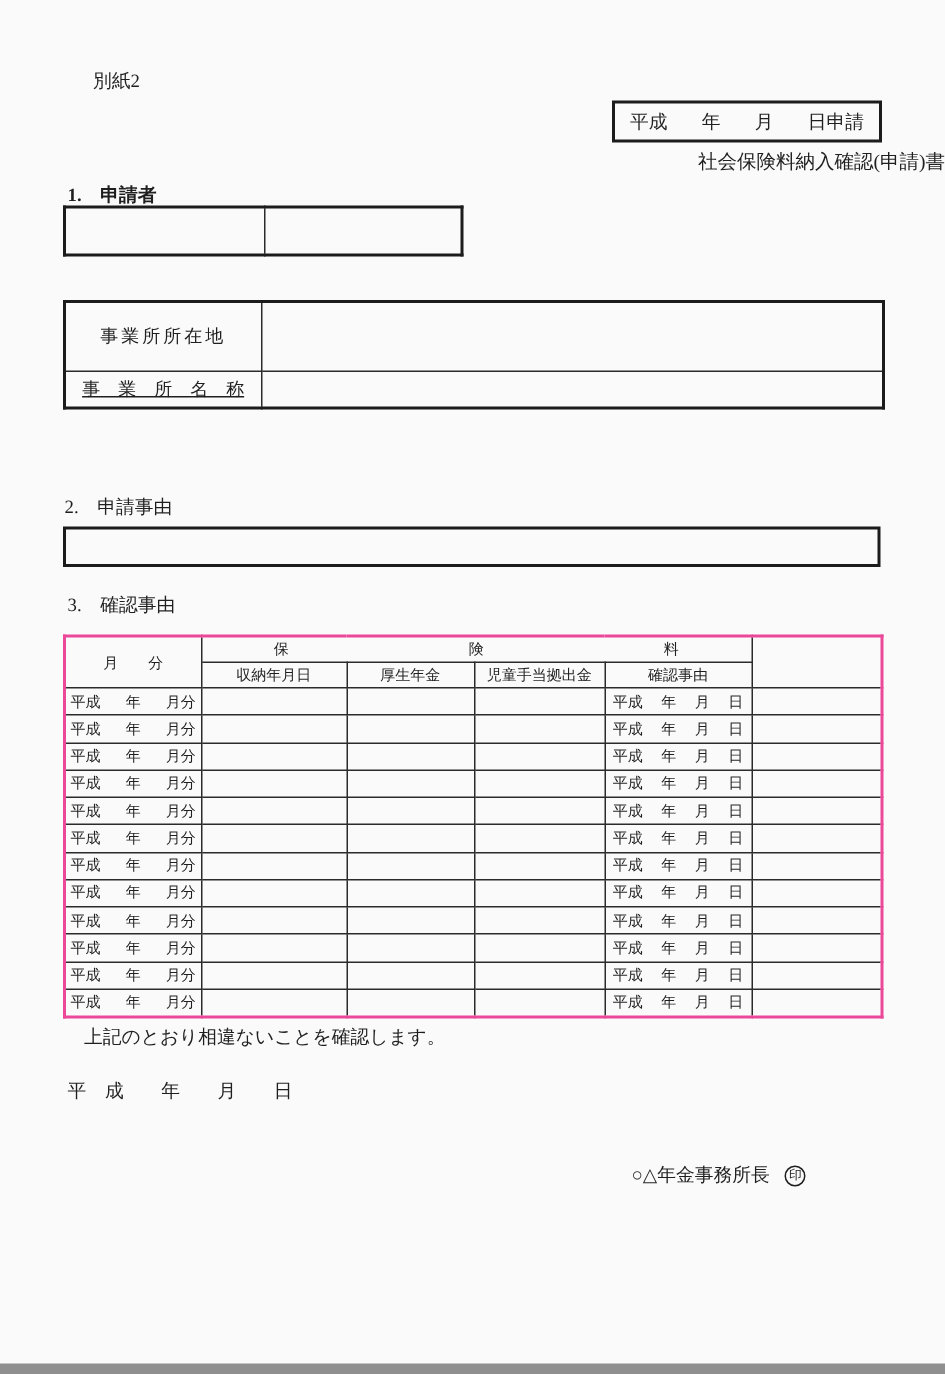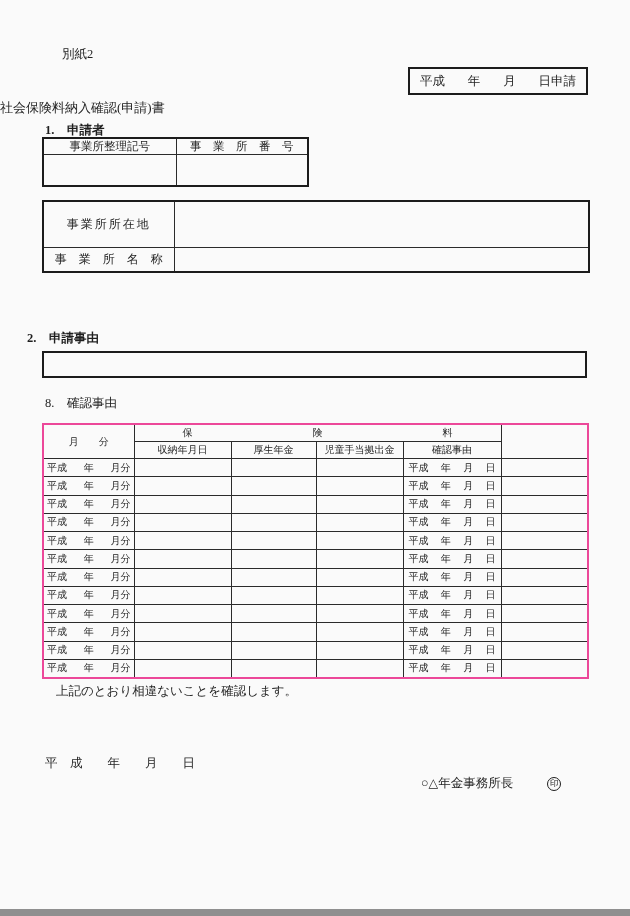--- a/index.html
+++ b/index.html
@@ -11,54 +11,54 @@
   }
   .abs{position:absolute;}
   .h{font-size:12.5px;}
   
   #corner{left:62px;top:46px;font-size:12.5px;}
   #datebox{
     left:408px;top:67px;width:180px;height:28px;box-sizing:border-box;
     border:2px solid #1c1c1c;display:flex;align-items:center;
     justify-content:space-between;padding:0 10px;font-size:12.5px;
   }
-  #title{left:0;top:99px;width:630px;text-align:left;font-size:13px;}
+  #title{left:0;top:99px;width:630px;text-align:right;font-size:13px;}
   #h1{left:45px;top:122px;font-weight:bold;}
-  #h2{left:27px;top:330px;font-weight:bold;}
+  #h2{left:43px;top:330px;}
   #h3{left:45px;top:395px;}
   
   table{border-collapse:collapse;table-layout:fixed;}
   td{padding:0;overflow:hidden;white-space:nowrap;}
   #t1{left:42px;top:137px;width:265px;border:2px solid #1c1c1c;}
   #t1 td{border:1px solid #2b2b2b;text-align:center;}
   #t1 .t1h td{height:15px;font-size:11.5px;}
   #t1 .t1b td{height:30px;font-size:12px;}
   #t2{left:42px;top:200px;width:546px;border:2px solid #1c1c1c;font-size:12px;}
   #t2 td{border:1px solid #2b2b2b;}
   #t2 .lbl{text-align:center;}
   #t2 .r1 td{height:45px;}
-  #t2 .r2 td{height:23px;}
+  #t2 .r2 td{height:23px;text-decoration:underline;}
   #t2 .r3 td{height:22px;}
   #t2 .r4 td{height:23px;}
   #t2 .ls2{letter-spacing:2px;}
   #t2 .valcell{position:relative;}
   #t2 .phone{text-align:center;}
   #reasonbox{left:42px;top:351px;width:545px;height:27px;box-sizing:border-box;border:2px solid #1c1c1c;}
   #t3{left:42px;top:423px;width:545px;border:2px solid #ec4899;font-size:10px;}
   #t3 td{border:1px solid #2b2b2b;text-align:center;}
   #t3 .hrow td{height:16px;}
   #t3 .drow td{height:17.25px;}
   #t3 .jspread{text-align:justify;text-align-last:justify;padding:0 48px;}
   .cf{display:flex;justify-content:space-between;align-items:center;}
   .cf.m{padding:0 3px;}
   .cf.d{padding:0 5px;}
   
   #confirmnote{left:56px;top:683px;font-size:12.5px;text-align:right;}
-  #footerdate{left:45px;top:755px;font-size:12.5px;}
-  #director{left:421px;top:775px;font-size:12.5px;display:flex;align-items:center;gap:34px;}
+  #footerdate{left:45px;top:719px;font-size:12.5px;}
+  #director{left:421px;top:775px;font-size:12.5px;display:flex;align-items:center;gap:10px;}
   .seal{
     display:inline-flex;width:14px;height:14px;box-sizing:border-box;
     border:1px solid #1f1f1f;border-radius:50%;
     align-items:center;justify-content:center;
     font-size:8.5px;line-height:1;flex:0 0 auto;
   }
   #ownerseal{position:absolute;right:40px;top:50%;transform:translateY(-50%);}
   #scanedge{left:0;bottom:0;width:630px;height:7px;background:#8f8f8f;}
 </style>
 </head>
@@ -76,24 +76,20 @@
 <div class="abs" id="title">社会保険料納入確認(申請)書</div>
 
 <div class="abs h" id="h1">1.　申請者</div>
 
 <table class="abs" id="t1">
   <colgroup>
       <col style="width:133px">
       <col style="width:132px">
     </colgroup>
   <tbody>
-    <tr class="t1h">
-      <td>事業所整理記号</td>
-      <td>事　業　所　番　号</td>
-    </tr>
     <tr class="t1b">
       <td></td>
       <td></td>
     </tr>
   </tbody>
 </table>
 
 <table class="abs" id="t2">
   <colgroup>
       <col style="width:131px">
@@ -107,21 +103,21 @@
     <tr class="r2">
       <td class="lbl">事　業　所　名　称</td>
       <td class="valcell"></td>
     </tr>
   </tbody>
 </table>
 
 <div class="abs h" id="h2">2.　申請事由</div>
 <div class="abs" id="reasonbox"></div>
 
-<div class="abs h" id="h3">8.　確認事由</div>
+<div class="abs h" id="h3">3.　確認事由</div>
 
 <table class="abs" id="t3">
   <colgroup>
     <col style="width:91px">
       <col style="width:97px">
       <col style="width:85px">
     <col style="width:87px">
       <col style="width:98px">
       <col style="width:87px">
   </colgroup>

